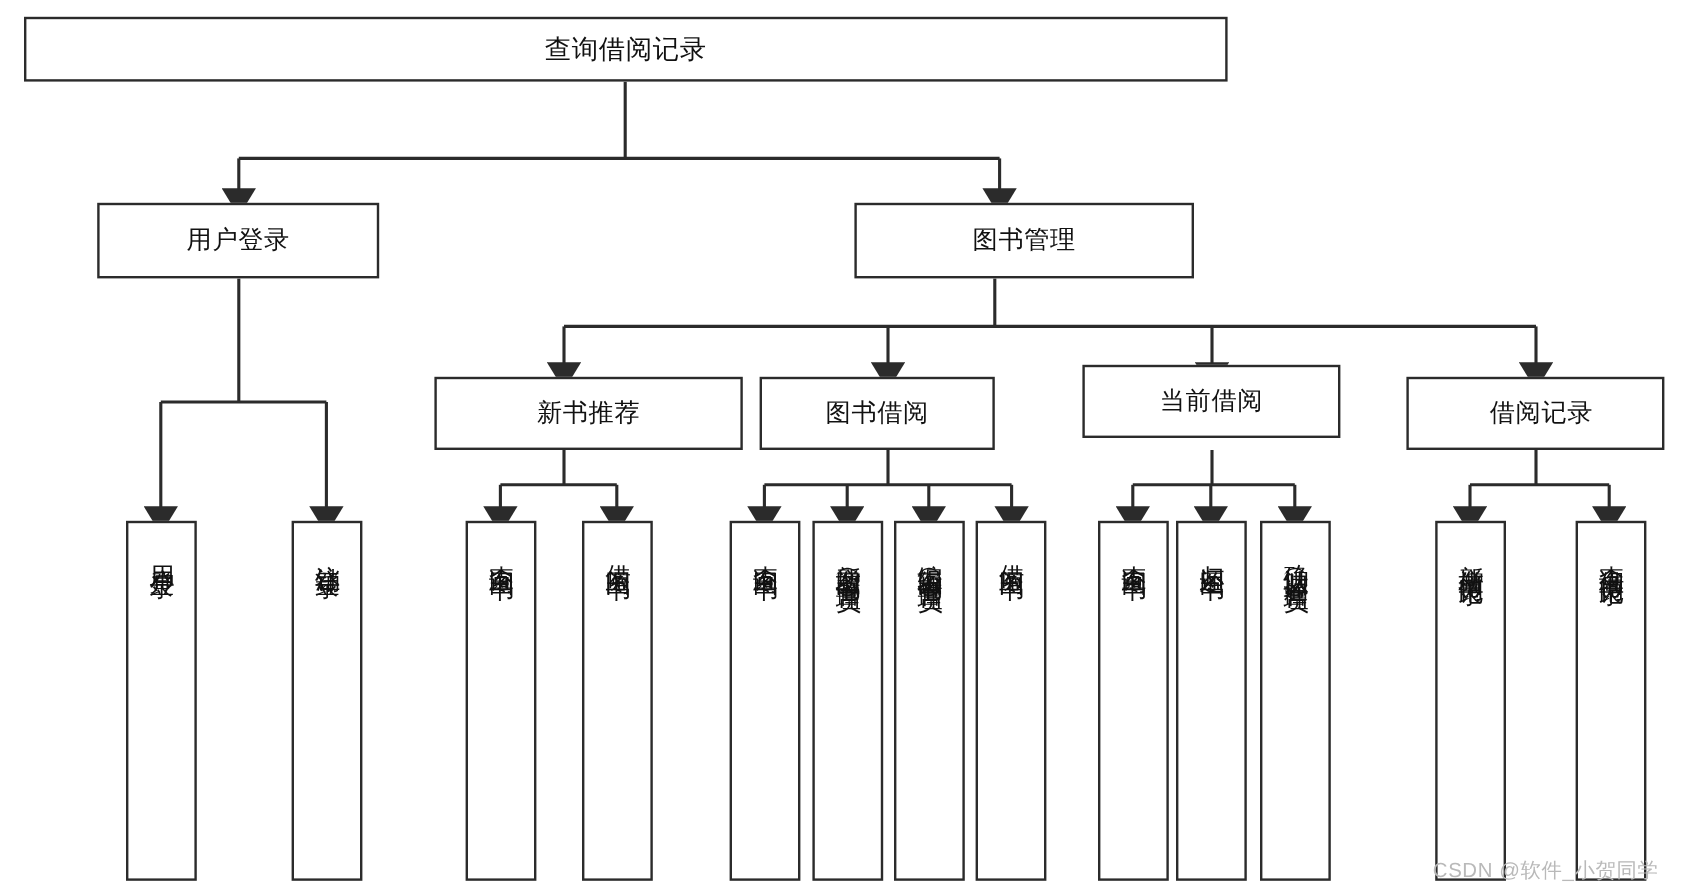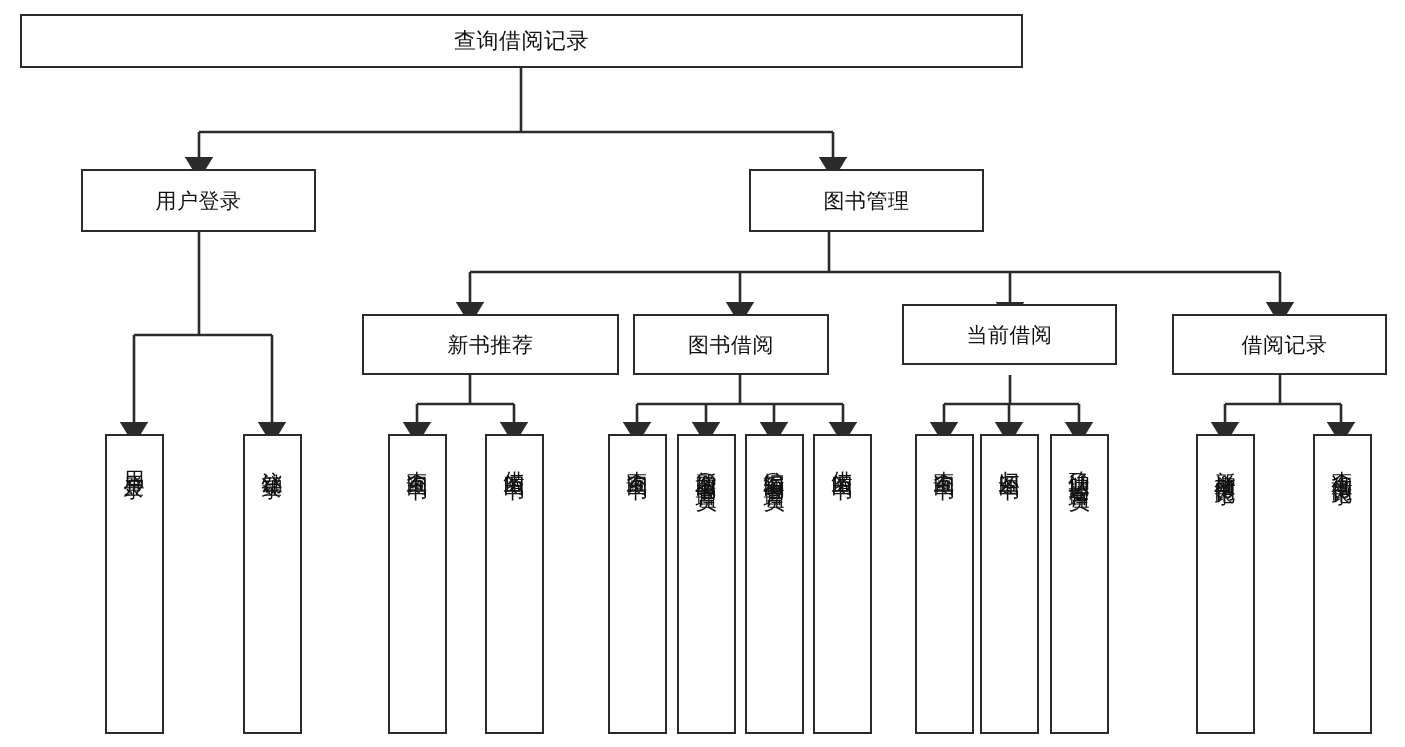--- a/index.html
+++ b/index.html
@@ -122,21 +122,21 @@
     </g>
   </svg>
 
   <div class="node horiz root" style="left:20px;top:14px;width:1003px;height:54px;">
     <span class="label">查询借阅记录</span>
   </div>
 
   <div class="node horiz" style="left:81px;top:169px;width:235px;height:63px;">
     <span class="label">用户登录</span>
   </div>
-  <div class="node horiz" style="left:749px;top:169px;width:235px;height:63px;justify-content:center;">
+  <div class="node horiz" style="left:712px;top:169px;width:283px;height:63px;justify-content:center;">
     <span class="label">图书管理</span>
   </div>
 
   <div class="node horiz" style="left:362px;top:314px;width:257px;height:61px;">
     <span class="label">新书推荐</span>
   </div>
   <div class="node horiz" style="left:633px;top:314px;width:196px;height:61px;">
     <span class="label">图书借阅</span>
   </div>
   <div class="node horiz" style="left:902px;top:304px;width:215px;height:61px;">
@@ -183,14 +183,15 @@
     <span class="label">确认归还（管理员）</span>
   </div>
 
   <div class="node vert" style="left:1196px;top:434px;width:59px;height:300px;">
     <span class="label">新增借阅记录</span>
   </div>
   <div class="node vert" style="left:1313px;top:434px;width:59px;height:300px;">
     <span class="label">查询借阅记录</span>
   </div>
 
+  <div class="watermark" style="left:1194px;top:714px;">CSDN @软件_小贺同学</div>
 
 </div>
 
 </body></html>

